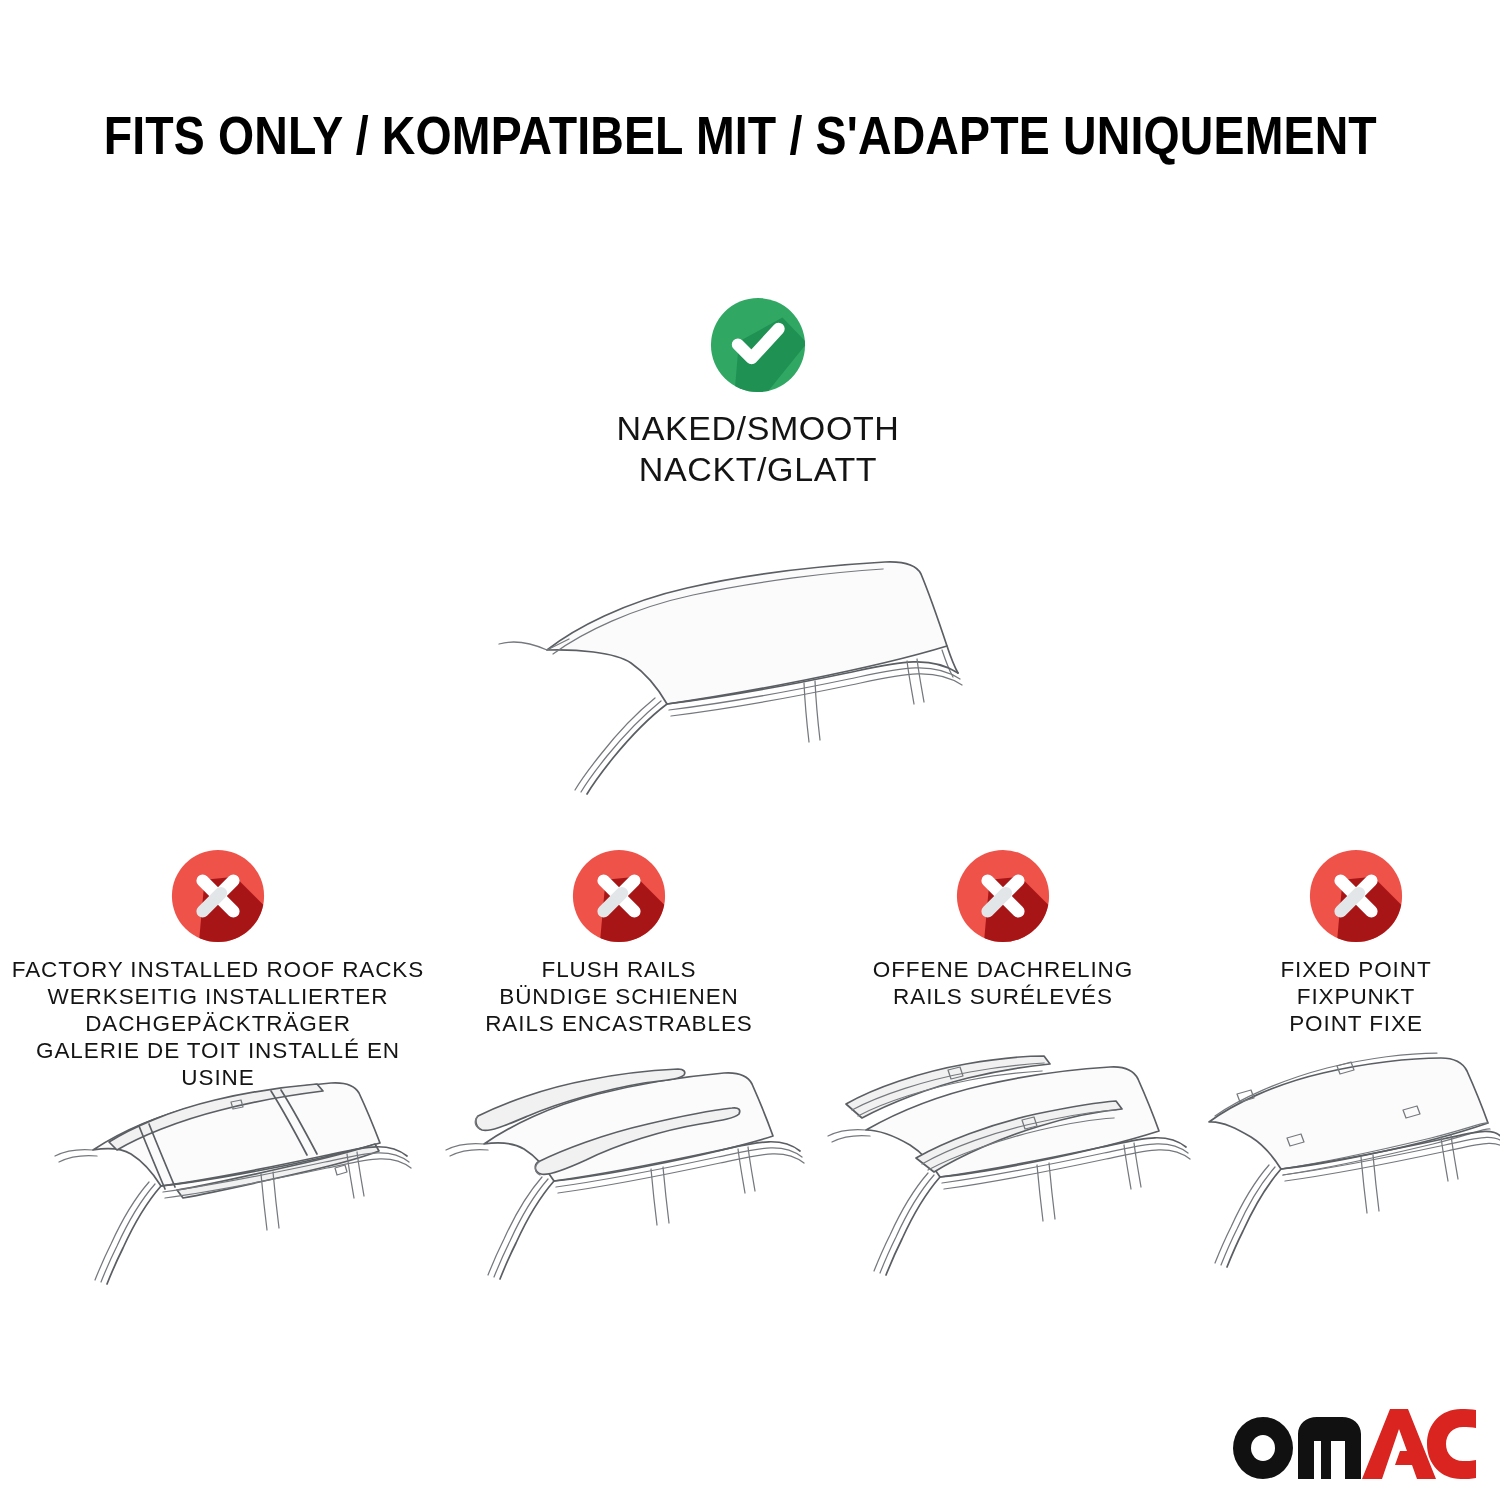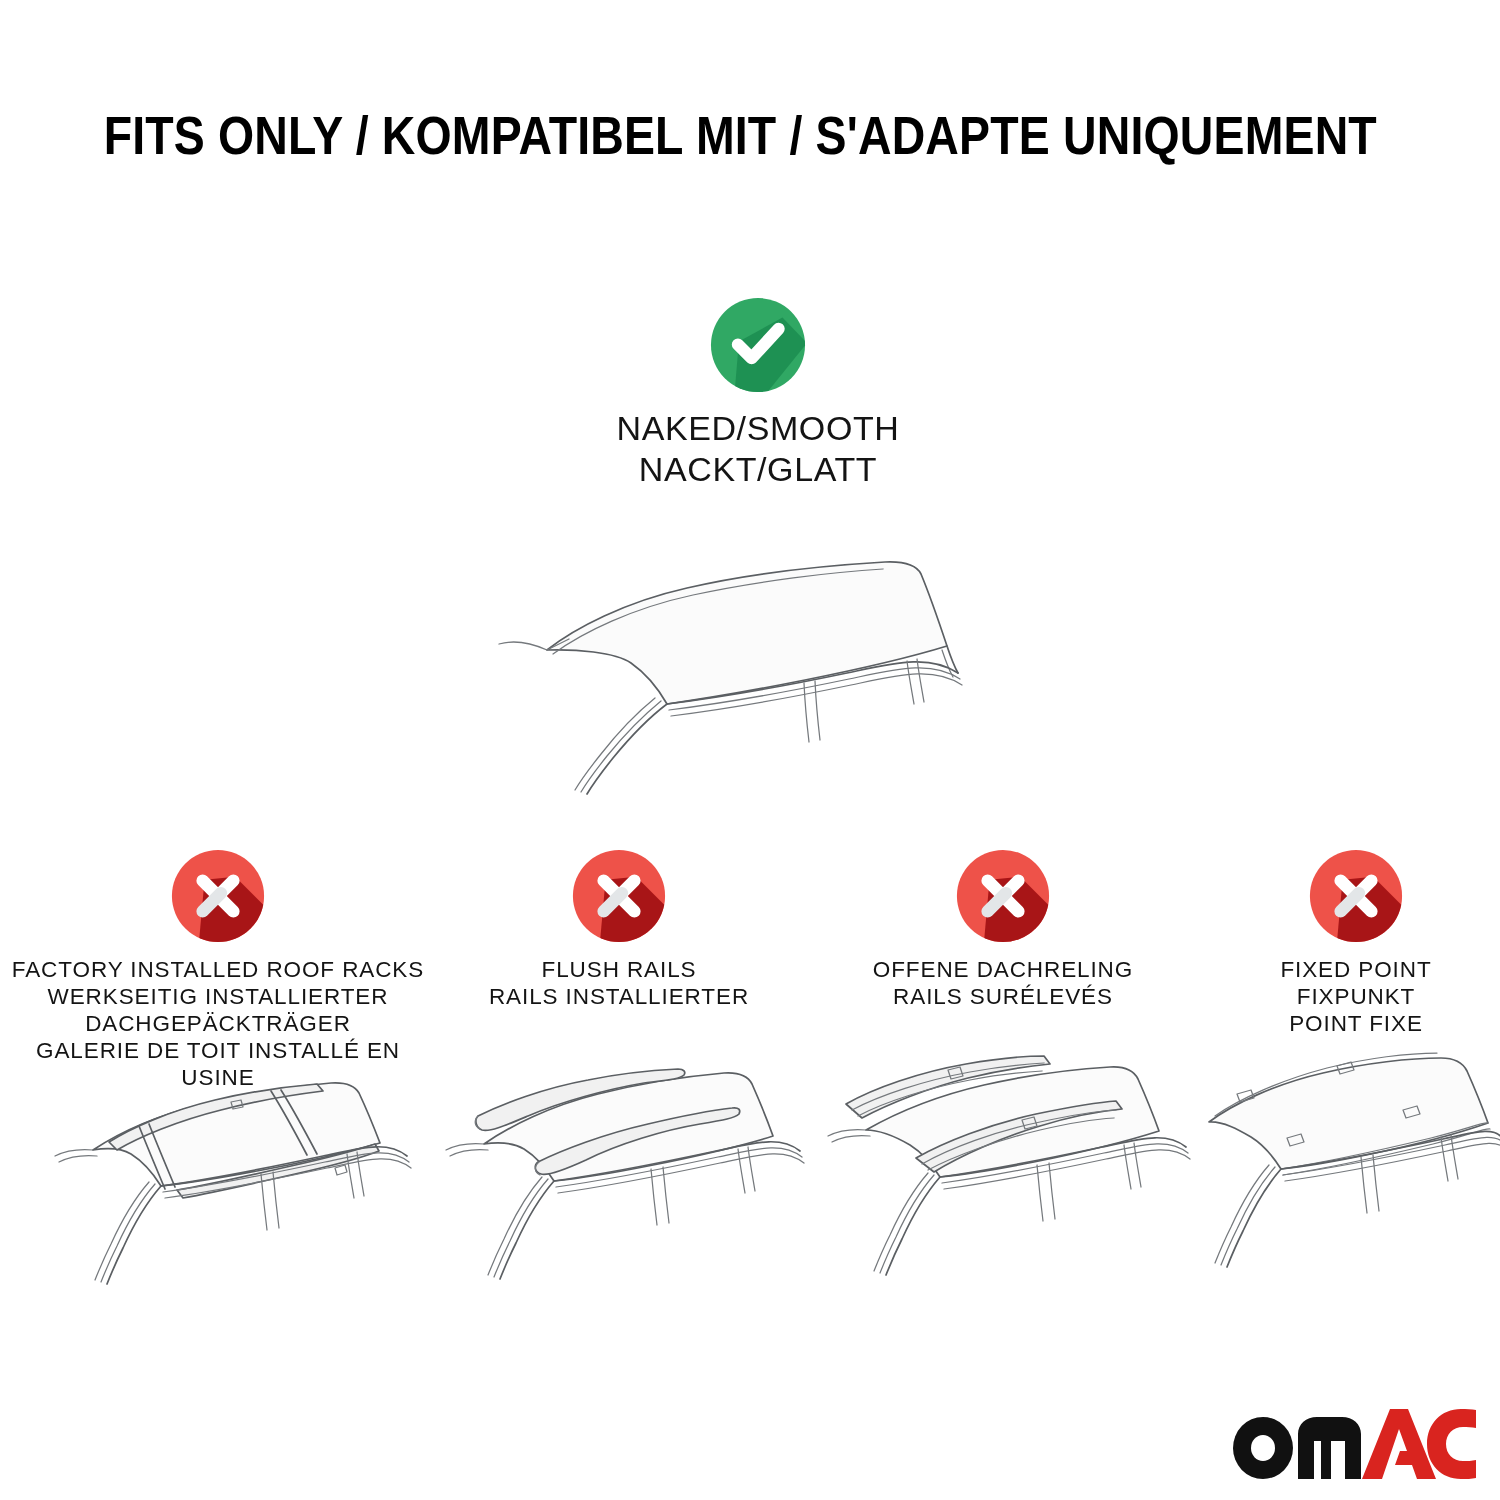--- a/index.html
+++ b/index.html
@@ -239,21 +239,22 @@
         </g>
         <g stroke-linecap="round" stroke-width="13">
           <path d="M34,34 L66,66" stroke="#ffffff"></path>
           <path d="M66,34 L53,47" stroke="#ffffff"></path>
           <path d="M53,47 L34,66" stroke="#E3E6E8"></path>
         </g>
       </svg>
     </span>
     <div class="bad-labels">
       <span class="ln">FLUSH RAILS</span>
-      <span class="ln">RAILS INSTALLIERTER</span>
+      <span class="ln">BÜNDIGE SCHIENEN</span>
+      <span class="ln">RAILS ENCASTRABLES</span>
     </div>
   </div>
 
   <div class="bad-col c2">
     <span class="x-icon-wrap">
       <svg viewBox="0 0 100 100" width="96" height="96" aria-hidden="true">
         <defs>
             <clipPath id="xclip2">
               <circle cx="50" cy="50" r="48"></circle>
             </clipPath>

